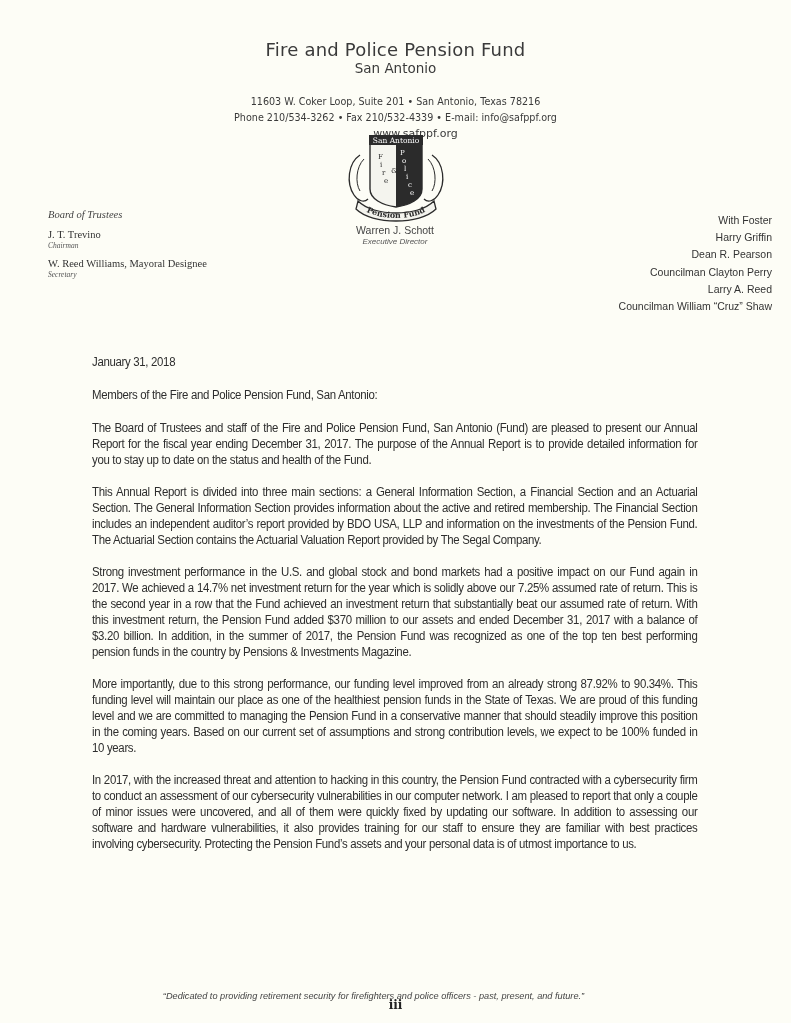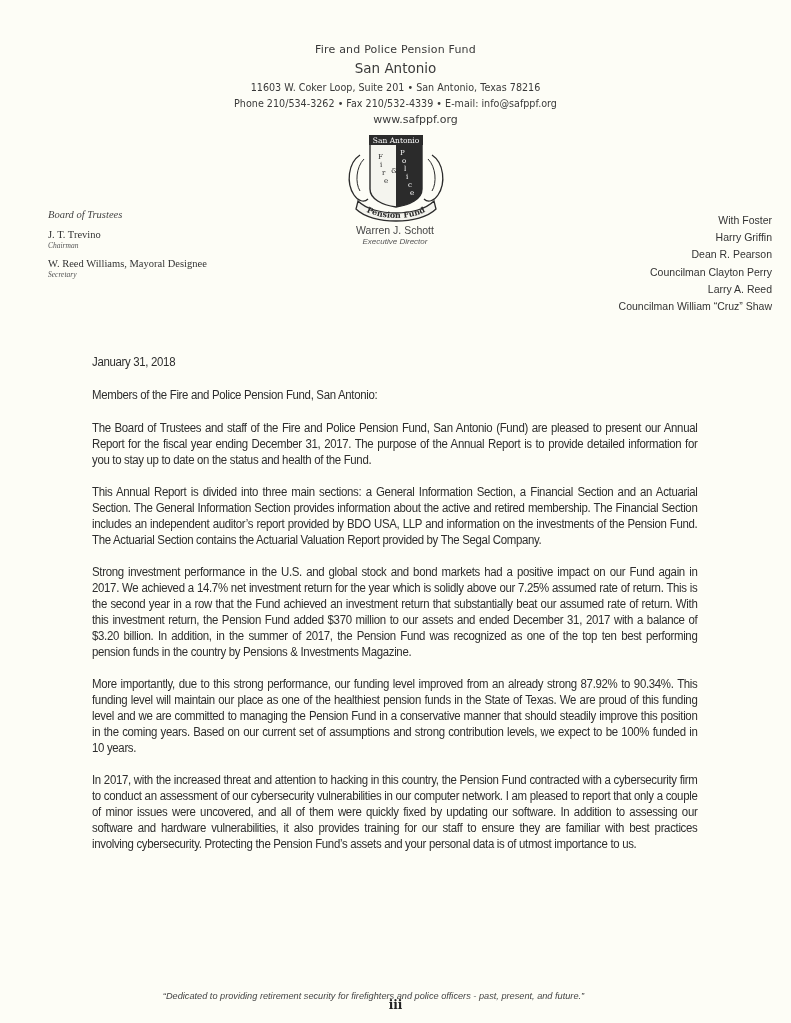--- a/index.html
+++ b/index.html
@@ -4,23 +4,23 @@
 <style>
   html, body { margin:0; padding:0; }
   body {
     width:791px; height:1023px; overflow:hidden;
     background:#fdfdf6;
     color:#333;
     position:relative;
     font-family:"Liberation Sans", sans-serif;
   }
   .letterhead { position:absolute; left:0; top:40px; width:791px; text-align:center; font-family:"DejaVu Sans", sans-serif; color:#3a3a3a; }
-  .lh-org { font-size:11px; letter-spacing:0.2px; line-height:19px; }
+  .lh-org { font-size:18px; letter-spacing:0.2px; line-height:19px; }
   .lh-city { font-size:13.5px; line-height:19px; }
-  .lh-addr { font-size:9.6px; line-height:17px; margin-top:1px; }
+  .lh-addr { font-size:9.6px; line-height:17px; margin-top:15px; }
   .lh-contact { font-size:9.6px; line-height:16px; }
   .lh-web { font-size:11px; line-height:16px;padding-left:40px; }
 
   .logo { position:absolute; left:340px; top:133px; width:112px; height:90px; }
 
   .director { position:absolute; left:300px; top:224px; width:190px; text-align:center; }
   .director .name { font-size:10.5px; color:#444; line-height:13px; }
   .director .title { font-size:8px; font-style:italic; color:#555; line-height:10px; }
 
   .board-left { position:absolute; left:48px; top:209px; width:240px;font-family:Liberation Serif, serif; }

